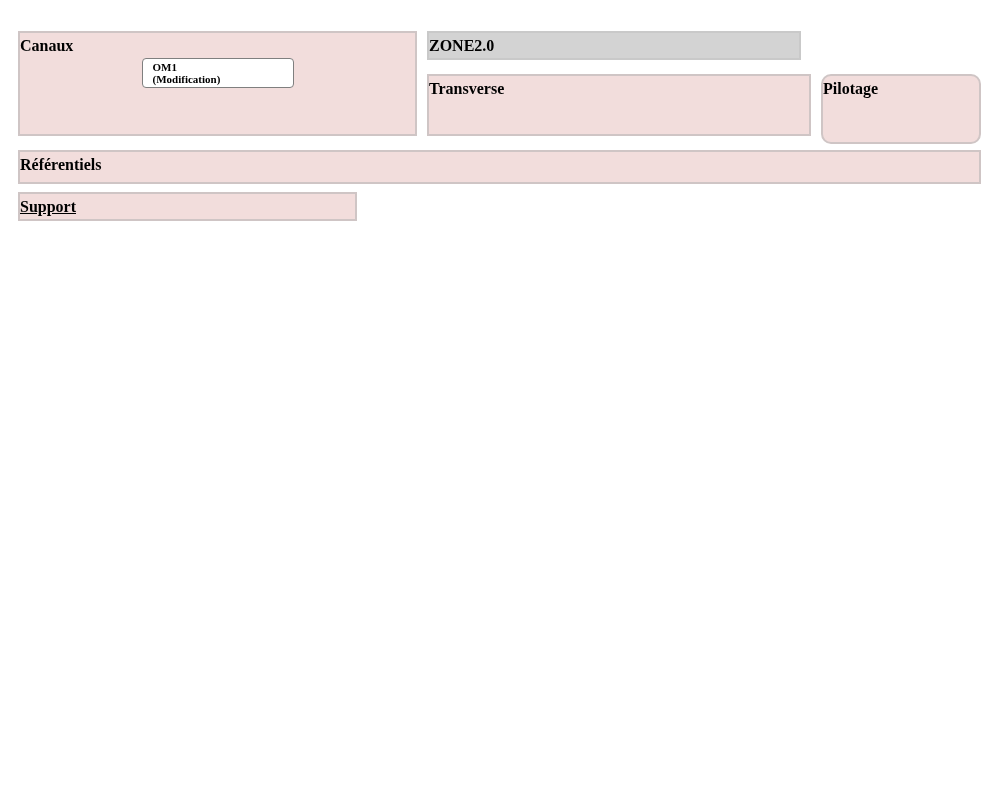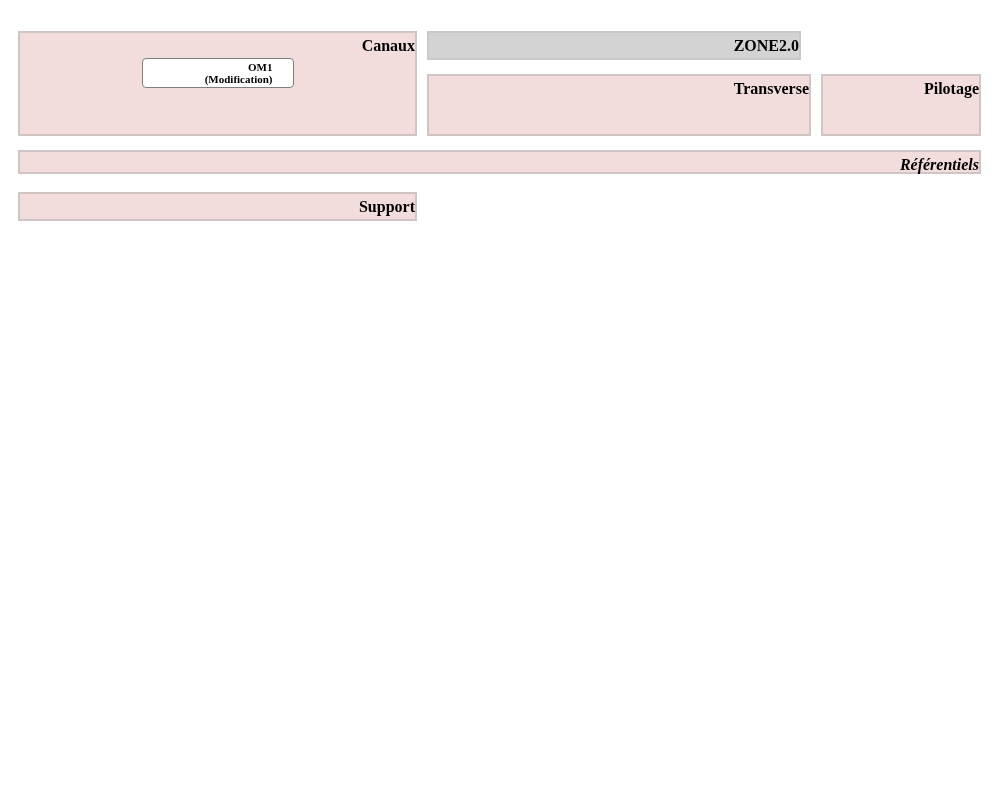--- a/index.html
+++ b/index.html
@@ -15,21 +15,21 @@
     position: relative;
     width: 1000px;
     height: 800px;
     overflow: hidden;
   }
   .panel {
     position: absolute;
     box-sizing: border-box;
     background: var(--pink, #f2dddc);
     border: 2px solid var(--panel-border, #cfc5c5);
-    text-align: right;
+    text-align: left;
   }
   .panel.gray {
     background: var(--gray, #d3d3d3);
     border-color: var(--gray-border, #c9c9c9);
   }
   .panel-title {
     font-weight: bold;
     font-size: 16px;
     line-height: 19px;
     padding-top: 3px;
@@ -40,36 +40,36 @@
     padding-top: 0;
     line-height: 25px;
   }
   .om-box {
     box-sizing: border-box;
     width: 152px;
     margin: 3px auto 0 auto;
     background: #ffffff;
     border: 1px solid #7f7f7f;
     border-radius: 4px;
-    padding: 2px 20px;
+    padding: 2px 10px;
     cursor: pointer;
     font-size: 11px;
     line-height: 12px;
   }
   .om-name { font-weight: bold; }
   .om-status { font-weight: bold; }
 
   
   #panel-canaux       { left: 18px;  top: 31px;  width: 399px; height: 105px; }
   #panel-zone2        { left: 427px; top: 31px;  width: 374px; height: 29px; }
   #panel-echange      { left: 813px; top: 31px;  width: 168px; height: 29px; }
   #panel-transverse   { left: 427px; top: 74px;  width: 384px; height: 62px; }
-  #panel-pilotage     { left: 821px; top: 74px;  width: 160px; height: 62px; }
-  #panel-referentiels { left: 18px;  top: 150px; width: 963px; height: 24px; font-style: italic; }
-  #panel-support      { left: 18px;  top: 192px; width: 399px; height: 29px; }
+  #panel-pilotage     { left: 821px; top: 74px;  width: 160px; height: 70px; border-radius: 10px; }
+  #panel-referentiels { left: 18px;  top: 150px; width: 963px; height: 34px; }
+  #panel-support      { left: 18px;  top: 192px; width: 339px; height: 29px; text-decoration: underline; }
 </style>
 </head>
 <body>
 
 <div class="canvas">
 
   <div class="panel" id="panel-canaux">
     <div class="panel-title">Canaux</div>
     <div class="om-box">
       <div class="om-name">OM1</div>

